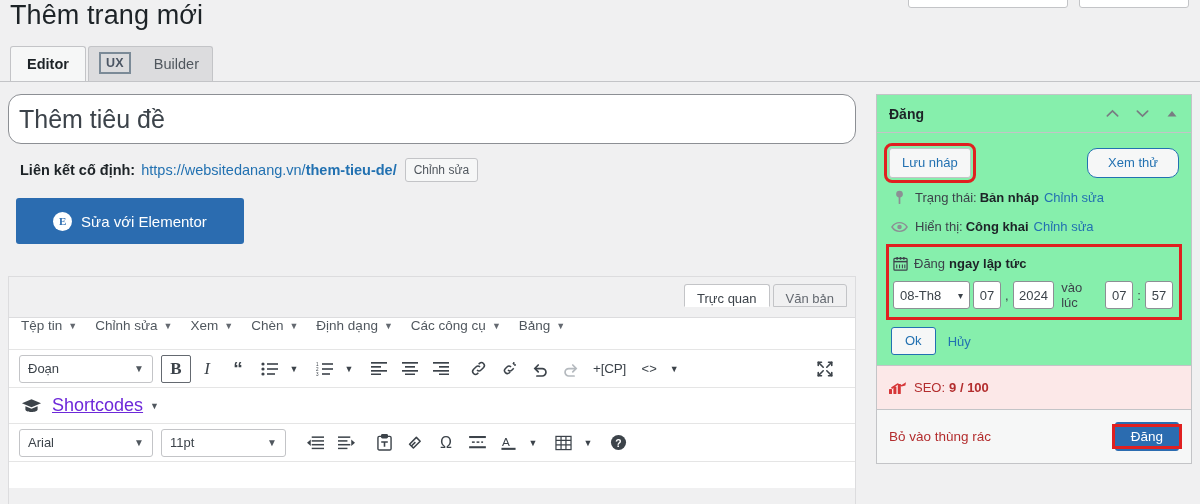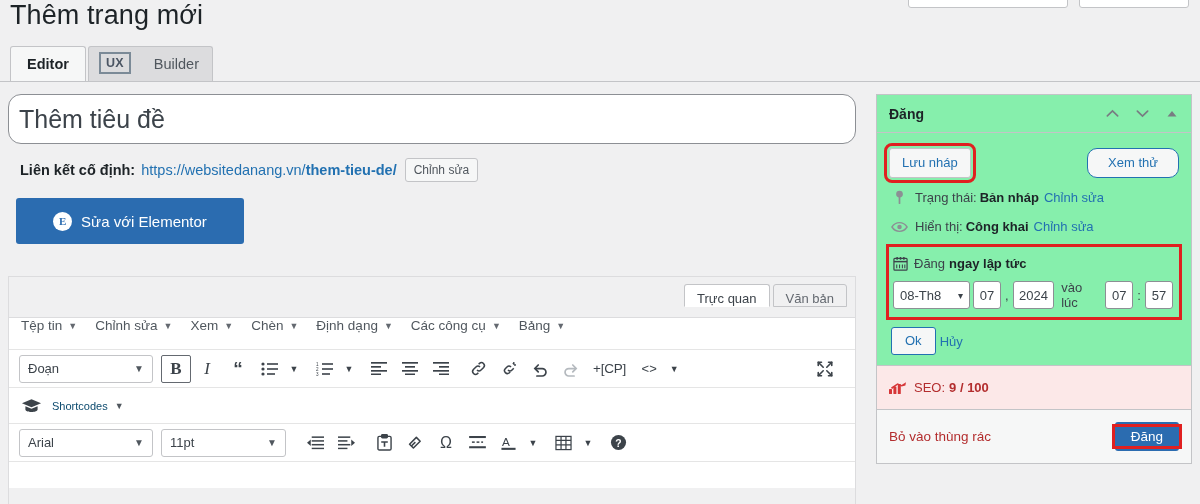--- a/index.html
+++ b/index.html
@@ -125,21 +125,21 @@
     width: 30px; height: 28px; display: flex; align-items: center; justify-content: center;
     color: #3c434a; font-size: 15px; margin-right: 1px; border-radius: 2px;
   }
   .tbtn.active { border: 1px solid #646970; background: #fff; }
   .tbtn.dis { color: #b4b9be; }
   .caret-btn { width: 18px; height: 28px; display: flex; align-items: center; justify-content: center; font-size: 9px; color: #3c434a; margin-right: 6px; }
   .cp-btn { font-size: 13.5px; color: #3c434a; padding: 0 6px; margin-right: 2px; letter-spacing: -.2px; }
   .fs-btn { position: absolute; right: 16px; top: 5px; width: 28px; height: 28px; display: flex; align-items: center; justify-content: center; }
 
   .shortcodes-row { height: 36px; border-bottom: 1px solid #e5e5e5; display: flex; align-items: center; padding-left: 12px; }
-  .sc-label { font-size: 11px; color: #0c4a6e; margin-left: 10px; }
+  .sc-label { font-size: 18px; color: #6d28d9; margin-left: 10px; text-decoration: underline; }
   .sc-caret { font-size: 9px; color: #50575e; margin-left: 7px; }
 
   .content-area { background: #fff; height: 26px; }
 
   
   .col-side { position: absolute; left: 876px; top: 94px; width: 316px; background: #86efac; border: 1px solid #c3c4c7; }
   .side-head {
     height: 38px; border-bottom: 1px solid #c3c4c7; display: flex; align-items: center;
     justify-content: space-between; padding: 0 10px 0 12px;
   }
@@ -178,21 +178,21 @@
   }
   .dsel .dn { font-size: 10px; }
   .dfld {
     height: 28px; width: 31px; background: #fff; border: 1px solid #8c8f94; border-radius: 3px;
     display: flex; align-items: center; justify-content: center; font-size: 13px; color: #3c434a;
   }
   .dfld.yr { width: 46px; }
   .dsep { font-size: 13px; color: #3c434a; padding: 0 1px; }
   .dlabel { font-size: 13px; color: #3c434a; padding: 0 4px; }
 
-  .okrow { display: flex; align-items: center; gap: 4px; margin-top: 10px; padding-left: 2px; padding-bottom: 10px; }
+  .okrow { display: flex; align-items: center; gap: 12px; margin-top: 10px; padding-left: 2px; padding-bottom: 10px; }
   .ok-btn { background: #f6f7f7; border: 1px solid #2271b1; border-radius: 3px; font-size: 13px; color: #2271b1; padding: 4px 13px; line-height: 18px; }
   .cancel-link { font-size: 13px; color: #2271b1; text-decoration: none; }
 
   .seo-row {
     border-top: 1px solid #c3c4c7; background: #fce8e8; height: 44px;
     display: flex; align-items: center; padding-left: 12px; font-size: 13px; color: #b32d2e;
   }
   .seo-row b { margin-left: 4px; font-weight: 700; }
   .seo-ico { margin-right: 7px; display: flex; }
 

